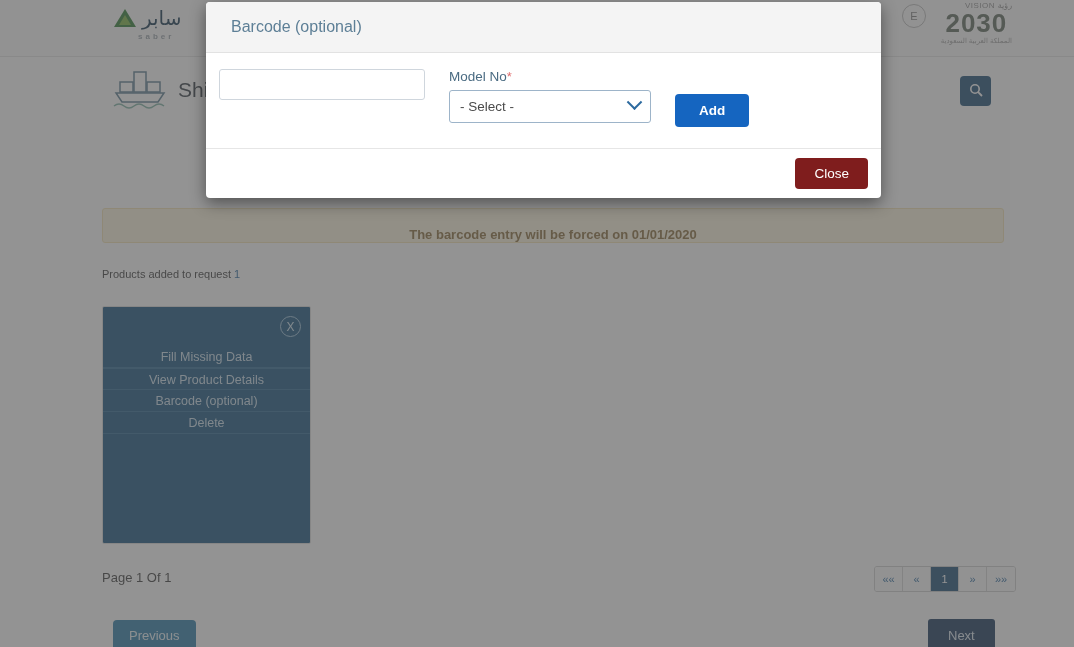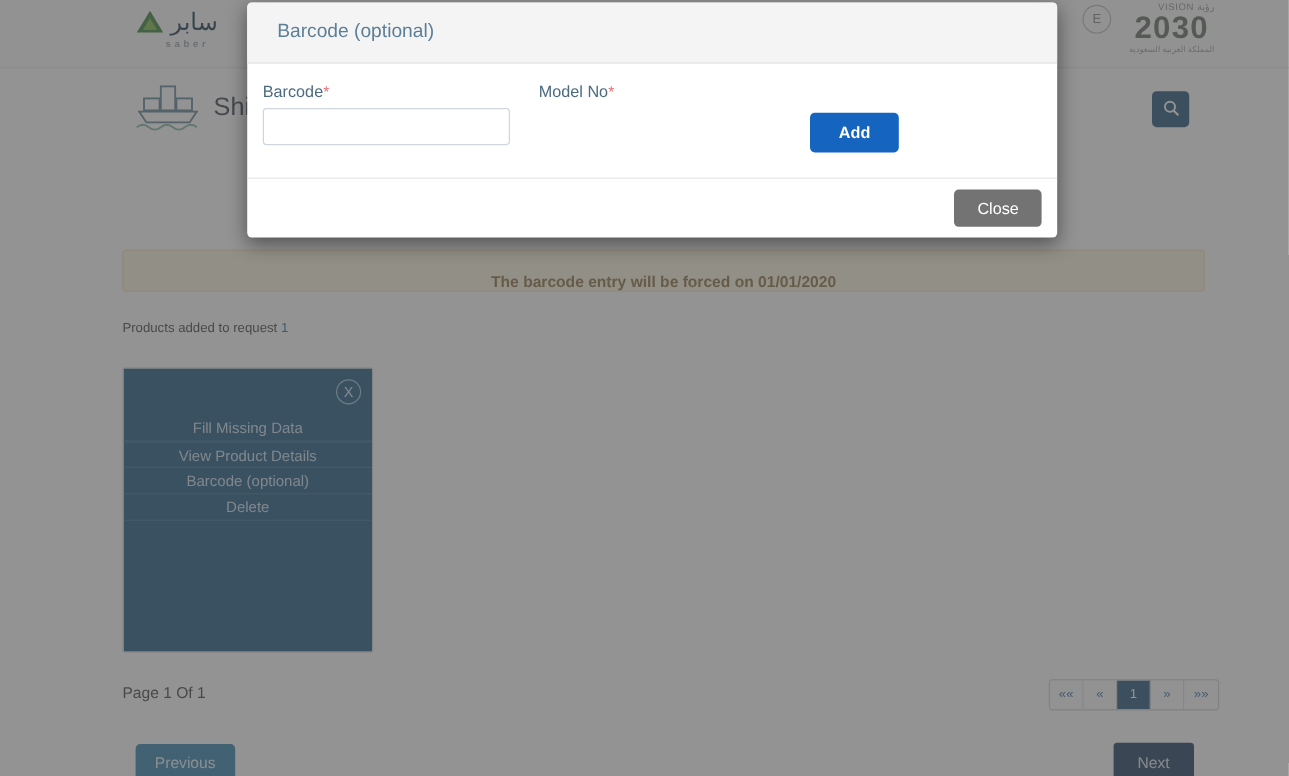--- a/index.html
+++ b/index.html
@@ -217,21 +217,21 @@
     margin-left: 24px; margin-top: 25px;
     background: #1565c0; color: #ffffff; border: none; border-radius: 4px;
     padding: 9px 24px; font-size: 13.5px; font-weight: bold; cursor: pointer;
   }
   .modal-foot {
     height: 49px; border-top: 1px solid #e6e6e6;
     display: flex; align-items: center; justify-content: flex-end;
     padding-right: 13px;
   }
   .btn-close {
-    background: #737373; color: #ffffff; border: none; border-radius: 4px;
+    background: #7f1d1d; color: #ffffff; border: none; border-radius: 4px;
     padding: 8px 19px; font-size: 13.5px; cursor: pointer;
   }
 </style>
 </head>
 <body>
 
 <div id="page">
 
   <div class="app-header">
     <div class="logo-wrap">
@@ -320,30 +320,31 @@
 
 <div id="modal">
 
   <div class="modal-head">
     <div class="modal-title">Barcode (optional)</div>
   </div>
 
   <div class="modal-body">
 
     <div class="field barcode">
-      <label class="field-label">
-        <span>Barcode</span><span class="req">*</span>
-      </label>
       <input class="text-input" type="text" placeholder="" style="">
     </div>
 
     <div class="field model">
       <label class="field-label">
         <span>Model No</span><span class="req">*</span>
       </label>
+      <div class="select-box">
+        <span>- Select -</span>
+        <span class="chev"></span>
+      </div>
     </div>
 
     <button class="btn-add">Add</button>
   </div>
 
   <div class="modal-foot">
     <button class="btn-close">Close</button>
   </div>
 </div>
 

